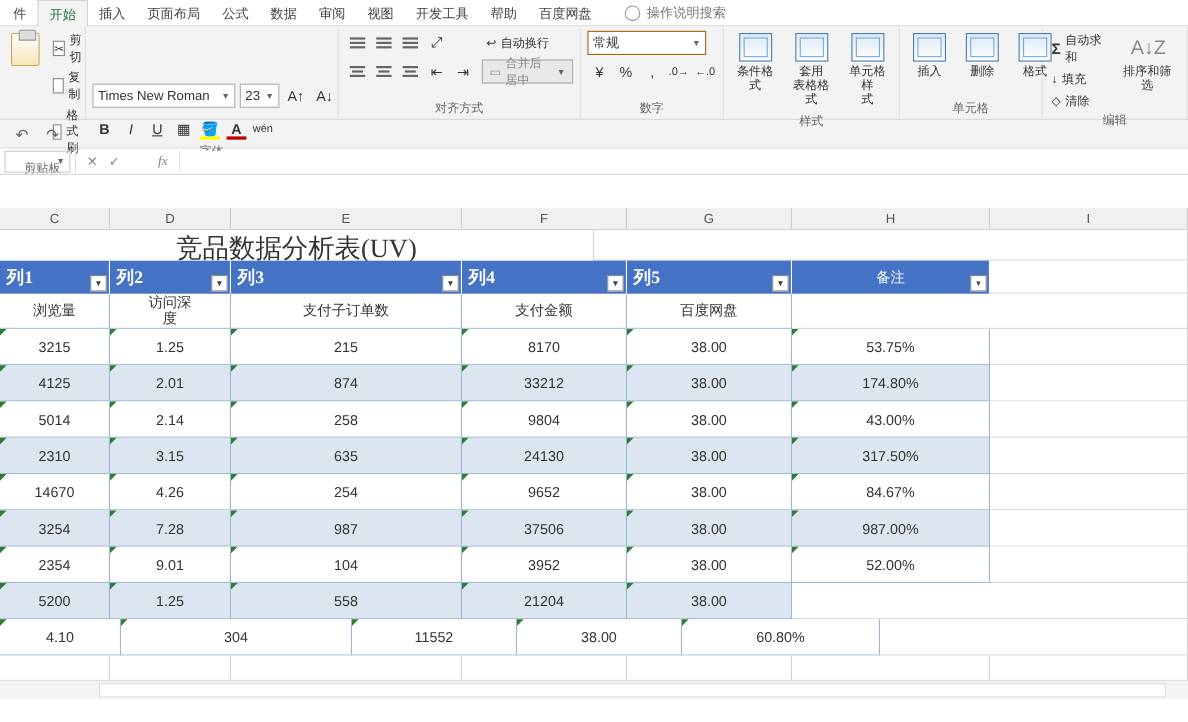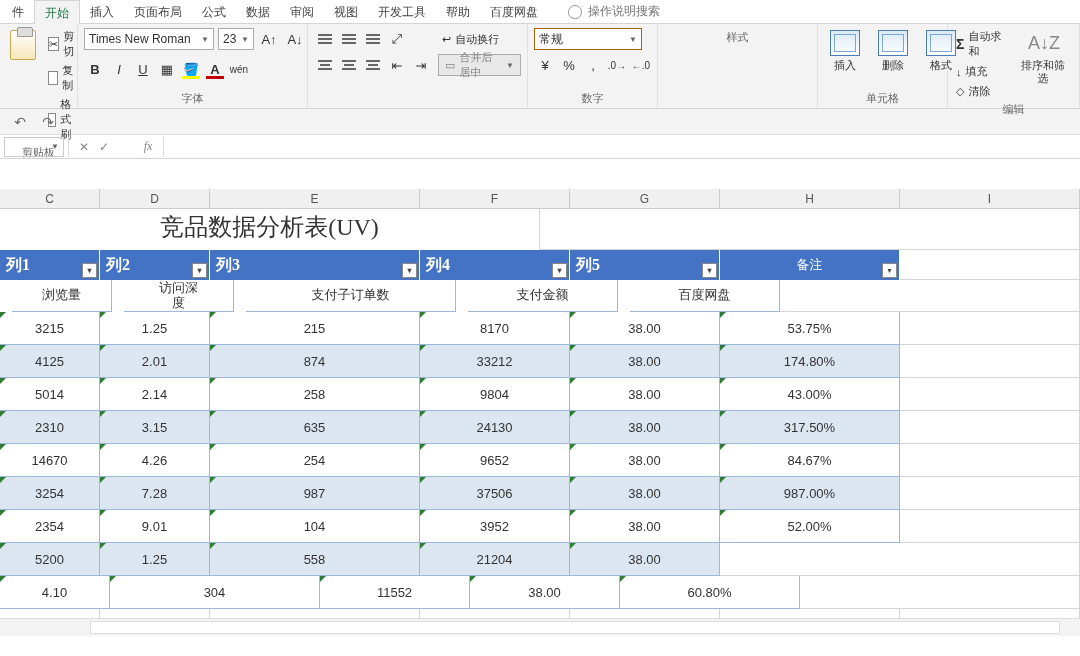--- a/index.html
+++ b/index.html
@@ -20,21 +20,21 @@
   
   
   .paste-big { display: flex; flex-direction: column; align-items: center; gap: 2px; cursor: pointer; padding: 2px 4px; }
   .paste-icon { width: 26px; height: 30px; background: linear-gradient(#fff,#f8e6b8); border: 1px solid #c9a94f; border-radius: 2px; position: relative; }
   .paste-icon:before { content:""; position:absolute; top:-4px; left:6px; width:14px; height:8px; background:#ddd; border:1px solid #999; border-radius:2px 2px 0 0; }
   .small-btns { display: flex; flex-direction: column; gap: 2px; font-size: 11px; }
   .small-btn { display: flex; align-items: center; gap: 4px; cursor: pointer; padding: 1px 2px; }
   .icon-sq { width: 14px; height: 14px; border: 1px solid #888; background: #fff; display:inline-block; }
   
   
-  .font-row1 { display: flex; gap: 4px; align-items: center; }
+  .font-row1 { display: flex; gap: 4px; align-items: center; margin-top: 48px; }
   .font-row2 { display: flex; gap: 2px; align-items: center; margin-top: 4px; }
   .combo { border: 1px solid #ababab; background: #fff; height: 22px; display: flex; align-items: center; padding: 0 4px; font-size: 12px; }
   .combo.font-name { width: 130px; }
   .combo.font-size { width: 36px; }
   .dd-arrow { margin-left: auto; font-size: 8px; color: #666; }
   .btn-sq { width: 22px; height: 22px; display: flex; align-items: center; justify-content: center; cursor: pointer; font-size: 13px; }
   
   
   .align-col { display:flex; flex-direction:column; gap:4px; }
   .align-row { display:flex; gap:2px; }
@@ -67,30 +67,30 @@
   .fx-btn { width:18px; text-align:center; color:#888; cursor:pointer; }
   .fx-label { font-style:italic; font-family:serif;margin-left:24px; }
   .formula-input { flex:1; border:none; height:20px; padding:0 6px; outline:none; }
   
   
   .sheet-wrap { position:relative; height: calc(656px - 24px - 85px - 26px - 24px - 20px); overflow:hidden; }
   .col-headers { display:flex; height:20px; background:#f0f0f0; border-bottom:1px solid #ccc; position:relative; }
   .col-h { border-right:1px solid #ccc; text-align:center; font-size:12px; color:#555; line-height:20px; background:#f0f0f0; }
   
   .grid { position:relative; }
-  .title-row { height:41px; display:flex; }
+  .title-row { height:28px; display:flex; }
   .title-cell { flex:1; text-align:center; font-size:24px; font-family:"SimSun",serif; line-height:36px; border-right:1px solid #d4d4d4; }
   
   .hdr-row { display:flex; height:30px; }
   .hdr-cell { background:#4472c4; color:#fff; font-weight:bold; font-size:16px; font-family:"SimSun",serif; padding:2px 6px; border-right:1px solid #fff; display:flex; align-items:center; position:relative; }
   .filter-btn { position:absolute; right:2px; bottom:2px; width:15px; height:15px; background:#fff; border:1px solid #888; display:flex; align-items:center; justify-content:center; font-size:8px; color:#444; cursor:pointer; }
   .hdr-cell.center { justify-content:center; font-size:13px; font-weight:normal; font-family:Liberation Sans, sans-serif; }
   
   .sub-row { display:flex; height:32px; }
-  .sub-cell { border:1px solid #9cb8d8; border-top:none; border-left:none; text-align:center; font-size:13px; display:flex; align-items:center; justify-content:center; background:#fff; line-height:1.1;margin-left:12px; }
+  .sub-cell { border:1px solid #9cb8d8; border-top:none; border-left:none; text-align:center; font-size:13px; display:flex; align-items:center; justify-content:center; background:#fff; line-height:1.1; }
   
   .data-row { display:flex; height:33px; }
   .data-cell { border:1px solid #9cb8d8; border-top:none; border-left:none; text-align:center; font-size:13px; display:flex; align-items:center; justify-content:center; position:relative; }
   .data-row.odd .data-cell { background:#fff; }
   .data-row.even .data-cell { background:#dce6f1; }
   .tri { position:absolute; top:0; left:0; width:0; height:0; border-top:6px solid #2e7d32; border-right:6px solid transparent; }
   
   .blank-cell { border-right:1px solid #d4d4d4; border-bottom:1px solid #d4d4d4; background:#fff; }
   
   
@@ -228,40 +228,57 @@
             <span>↩</span>
             <span>自动换行</span>
           </div>
         <div class="merge-btn">
             <span>▭</span>
             <span>合并后居中</span>
             <span class="dd-arrow">▼</span>
           </div>
       </div>
     </div>
+    <div class="group-label">对齐方式</div>
   </div>
 
   <div class="group" style="width:130px">
     <div class="group-content" style="flex-direction:column; gap:4px">
       <div class="num-combo">
           <span>常规</span>
           <span class="dd-arrow">▼</span>
         </div>
       <div class="align-row">
         <div class="btn-sq">¥</div>
         <div class="btn-sq">%</div>
         <div class="btn-sq">,</div>
         <div class="btn-sq" style="font-size:10px">.0→</div>
         <div class="btn-sq" style="font-size:10px">←.0</div>
       </div>
     </div>
     <div class="group-label">数字</div>
   </div>
 
   <div class="group" style="width:160px">
+    <div class="group-content">
+      <div class="big-btn">
+          <div class="big-ico tbl-ico"></div>
+          <span>条件格式</span>
+        </div>
+      <div class="big-btn">
+          <div class="big-ico tbl-ico"></div>
+          <span style="white-space:pre-line">套用
+表格格式</span>
+        </div>
+      <div class="big-btn">
+          <div class="big-ico tbl-ico"></div>
+          <span style="white-space:pre-line">单元格样
+式</span>
+        </div>
+    </div>
     <div class="group-label">样式</div>
   </div>
 
   <div class="group" style="width:130px">
     <div class="group-content">
       <div class="big-btn">
           <div class="big-ico tbl-ico"></div>
           <span>插入</span>
         </div>
       <div class="big-btn">

